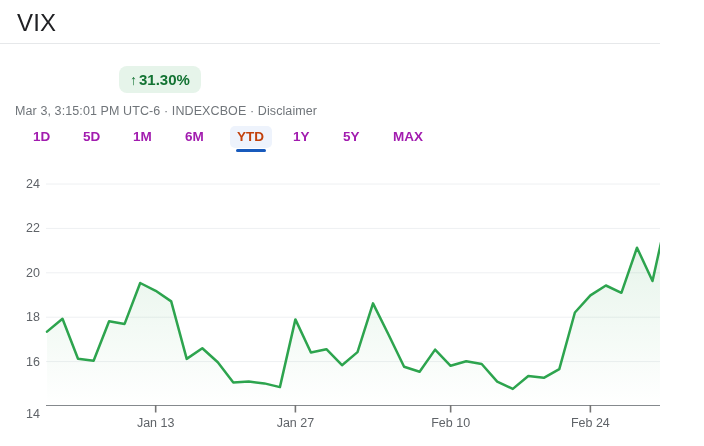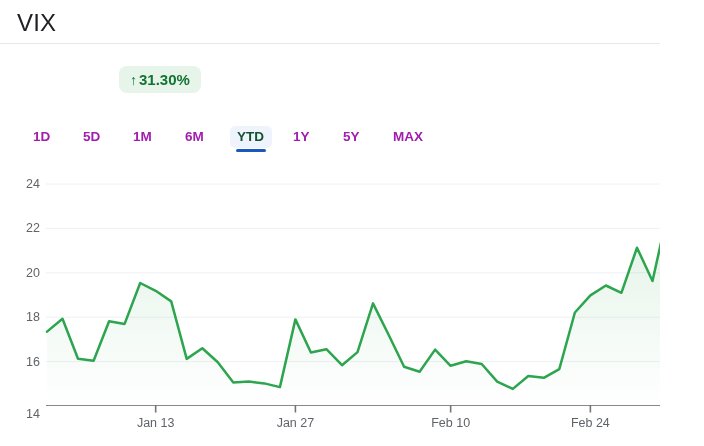--- a/index.html
+++ b/index.html
@@ -25,21 +25,21 @@
   #change-badge .arrow { font-size:14px; margin-right:2px; font-weight:400; }
   #ytd-change { left:212px; top:66px; height:27px; line-height:27px; color:#137333; font-size:16px; font-weight:700; letter-spacing:0.1px; }
   #quote-meta { left:15px; top:104px; font-size:12.5px; color:#70757a; letter-spacing:0.1px; }
   #quote-meta span { color:#70757a; }
 
   
   .tab {
     position:absolute; top:129px; font-size:13.5px; font-weight:700; color:#a21caf;
     line-height:16px; cursor:pointer; white-space:nowrap;
   }
-  .tab.active { color:#14532d; }
+  .tab.active { color:#c2410c; }
   #tab-pill { left:230px; top:126px; width:42px; height:22px; background:#eef3fc; border-radius:5px; }
   #tab-underline { left:236px; top:149px; width:30px; height:3px; background:#185abc; border-radius:2px; }
 
   
   #chart-svg { left:0; top:0; width:704px; height:446px; }
   .ylabel { position:absolute; left:0; width:40px; text-align:right; font-size:12.5px; color:#5f6368; line-height:14px; }
   .xlabel { position:absolute; top:416px; width:80px; text-align:center; font-size:12.5px; color:#5f6368; line-height:14px; }
 </style>
 </head>
 <body>
@@ -48,20 +48,21 @@
 
   <div class="abs" id="page-title">VIX</div>
   <div class="abs" id="header-divider"></div>
 
 
   <div class="abs" id="change-badge">
     <span class="arrow">↑</span>
     <span>31.30%</span>
   </div>
 
+  <div class="abs" id="quote-meta"><span>Mar 3, 3:15:01 PM UTC-6</span><span> · </span><span>INDEXCBOE</span><span> · </span><span>Disclaimer</span></div>
 
   <div class="abs" id="tab-pill"></div>
   <div class="tab" style="left:33px">1D</div>
   <div class="tab" style="left:83px">5D</div>
   <div class="tab" style="left:133px">1M</div>
   <div class="tab" style="left:185px">6M</div>
   <div class="tab active" style="left:237px">YTD</div>
   <div class="tab" style="left:293px">1Y</div>
   <div class="tab" style="left:343px">5Y</div>
   <div class="tab" style="left:393px">MAX</div>

